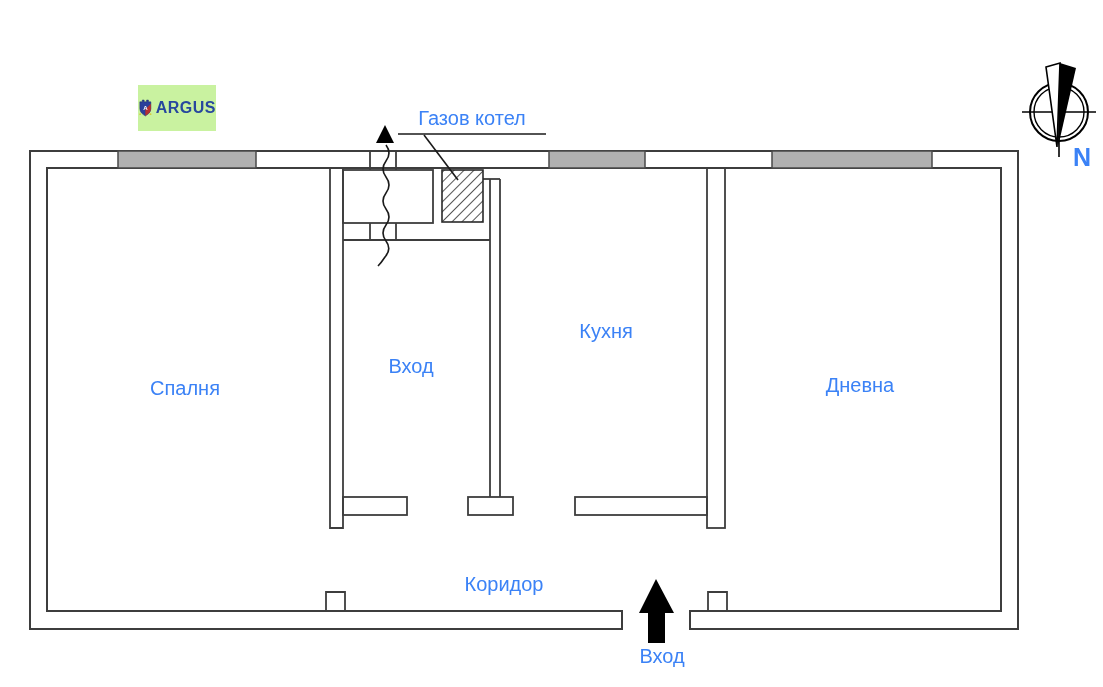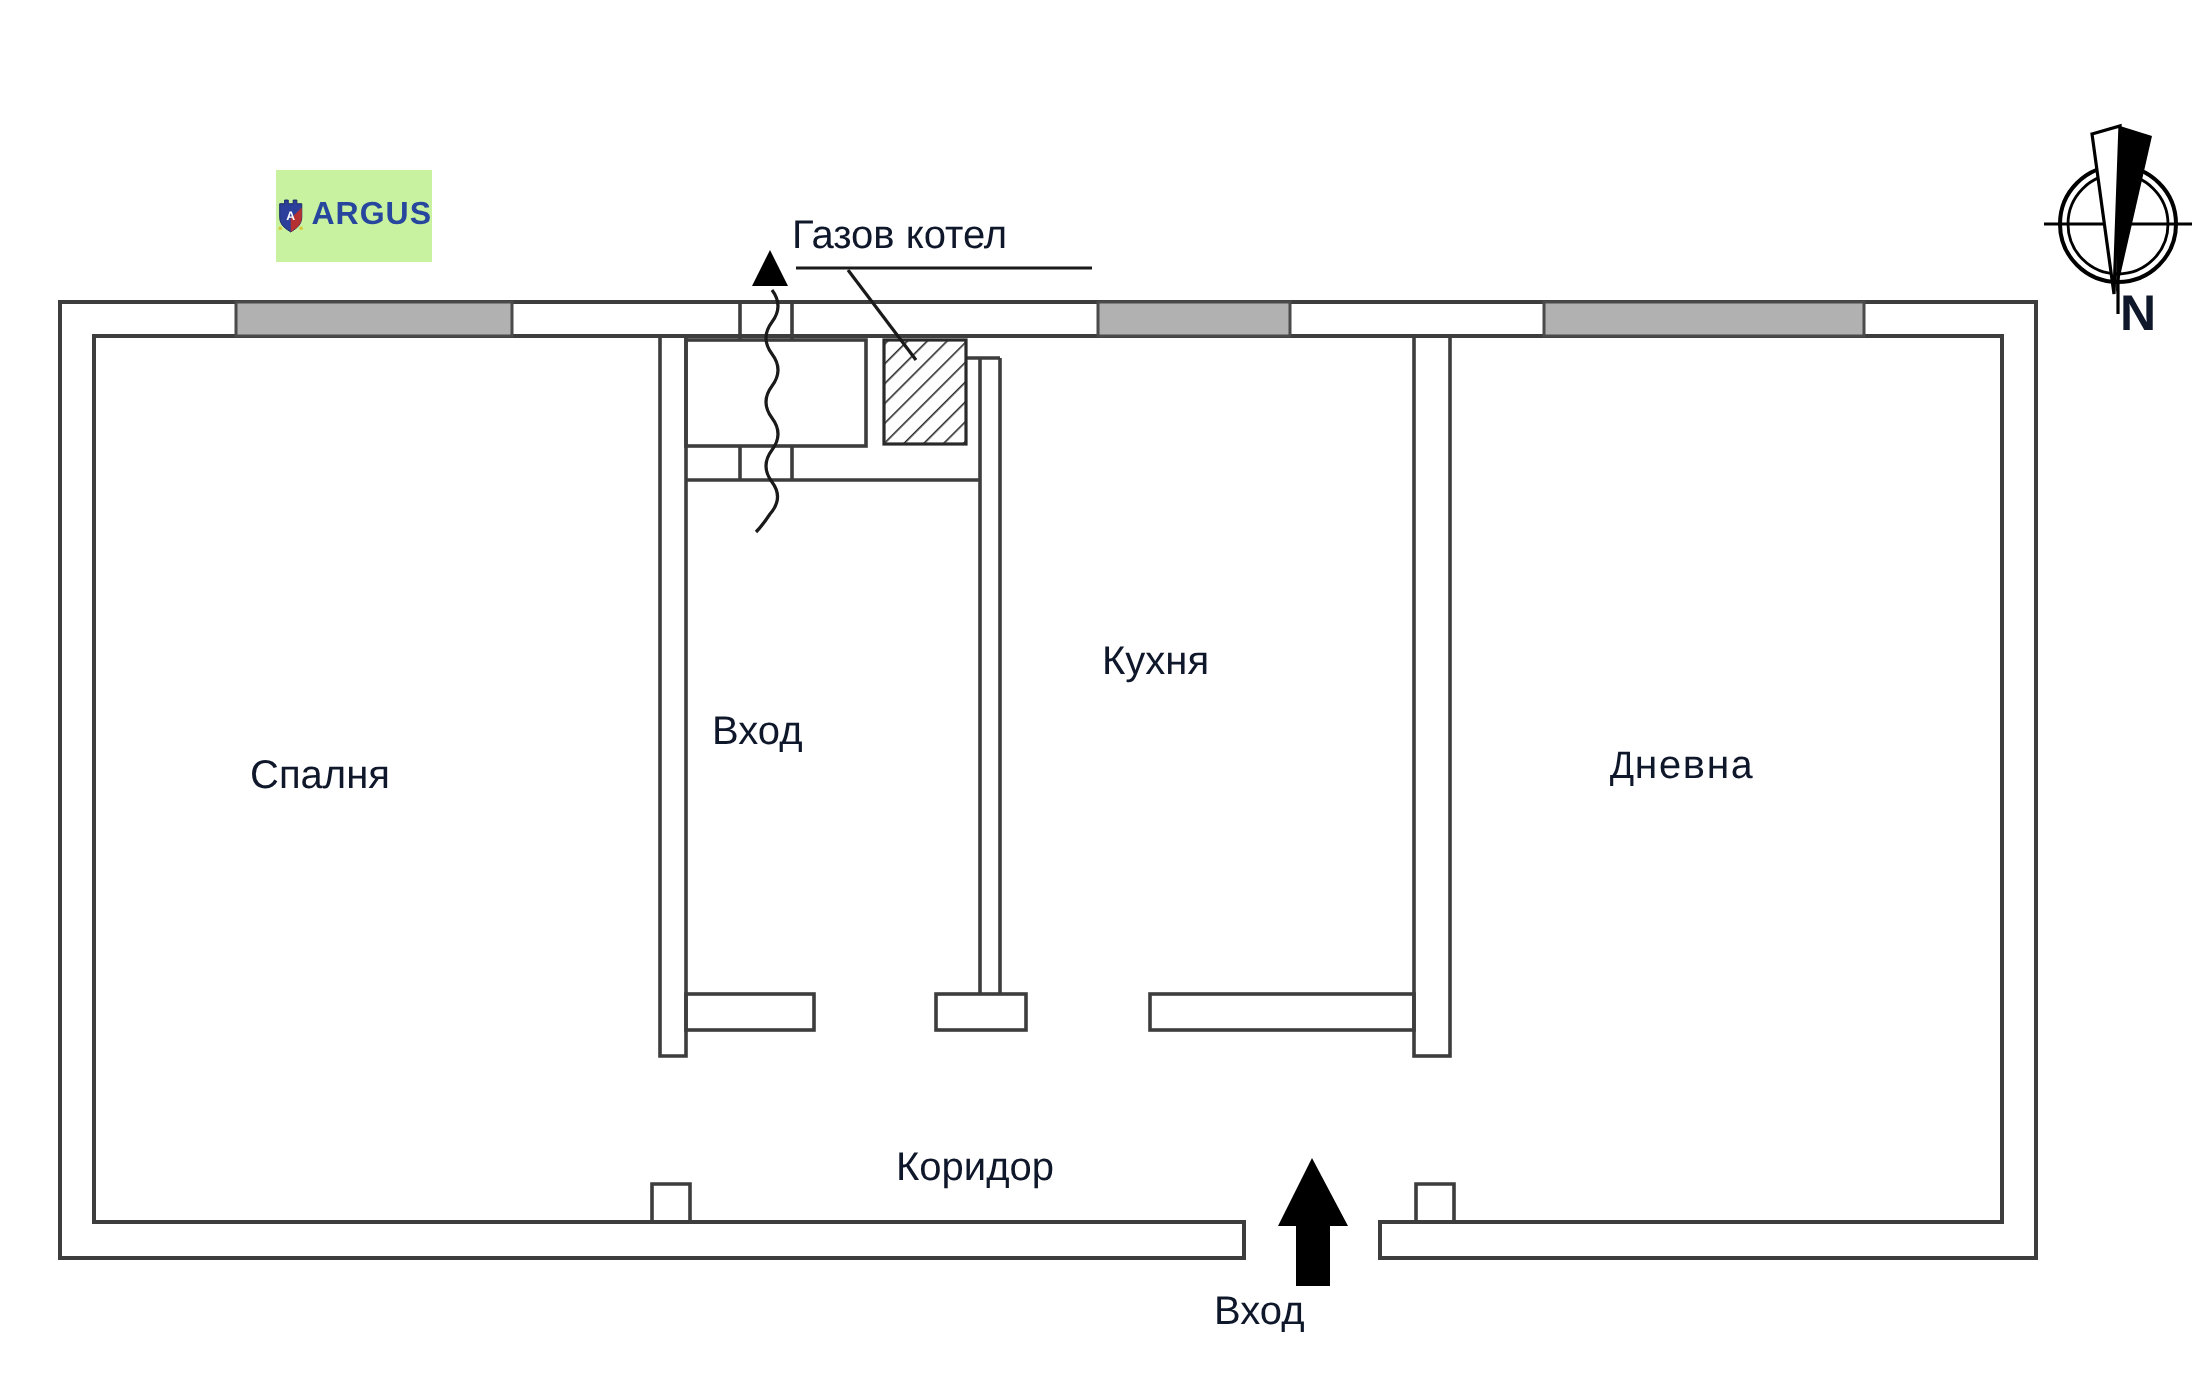--- a/index.html
+++ b/index.html
@@ -7,29 +7,30 @@
     position:relative;
     width:1103px;height:687px;
     background:#ffffff;
     font-family:"Liberation Sans", sans-serif;
     overflow:hidden;
   }
   .plan-svg{position:absolute;left:0;top:0;}
   .label{
     position:absolute;
     font-size:20px;
-    color:#0f172a;
+    color:#3b82f6;
+    text-align:center;
     white-space:nowrap;
     line-height:1.1;
   }
   .label-boiler{left:396px;top:107px;width:152px;}
   .label-bedroom{left:125px;top:377px;width:120px;}
   .label-bath{left:356px;top:355px;width:110px;}
   .label-kitchen{left:551px;top:320px;width:110px;}
-  .label-living{left:805px;top:374px;width:110px;font-family:Liberation Mono, monospace;}
+  .label-living{left:805px;top:374px;width:110px;}
   .label-corridor{left:448px;top:549px;width:112px;margin-top:24px;}
   .label-entrance{left:607px;top:645px;width:110px;}
   .label-north{left:1060px;top:144px;width:44px;font-size:25px;font-weight:bold;}
   .watermark{
     position:absolute;left:127px;top:568px;
     font-size:28px;font-weight:bold;letter-spacing:3px;
     color:#c4737c;
   }
   .logo{
     position:absolute;left:138px;top:85px;

